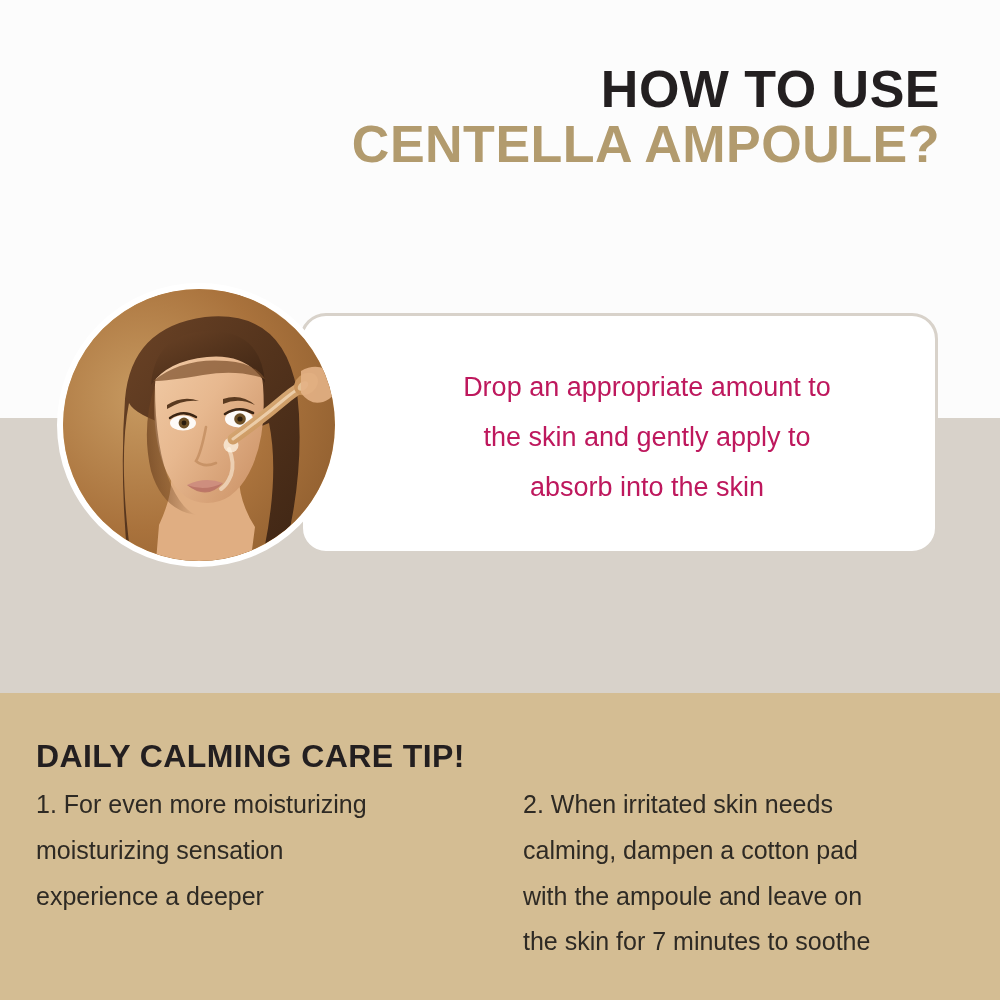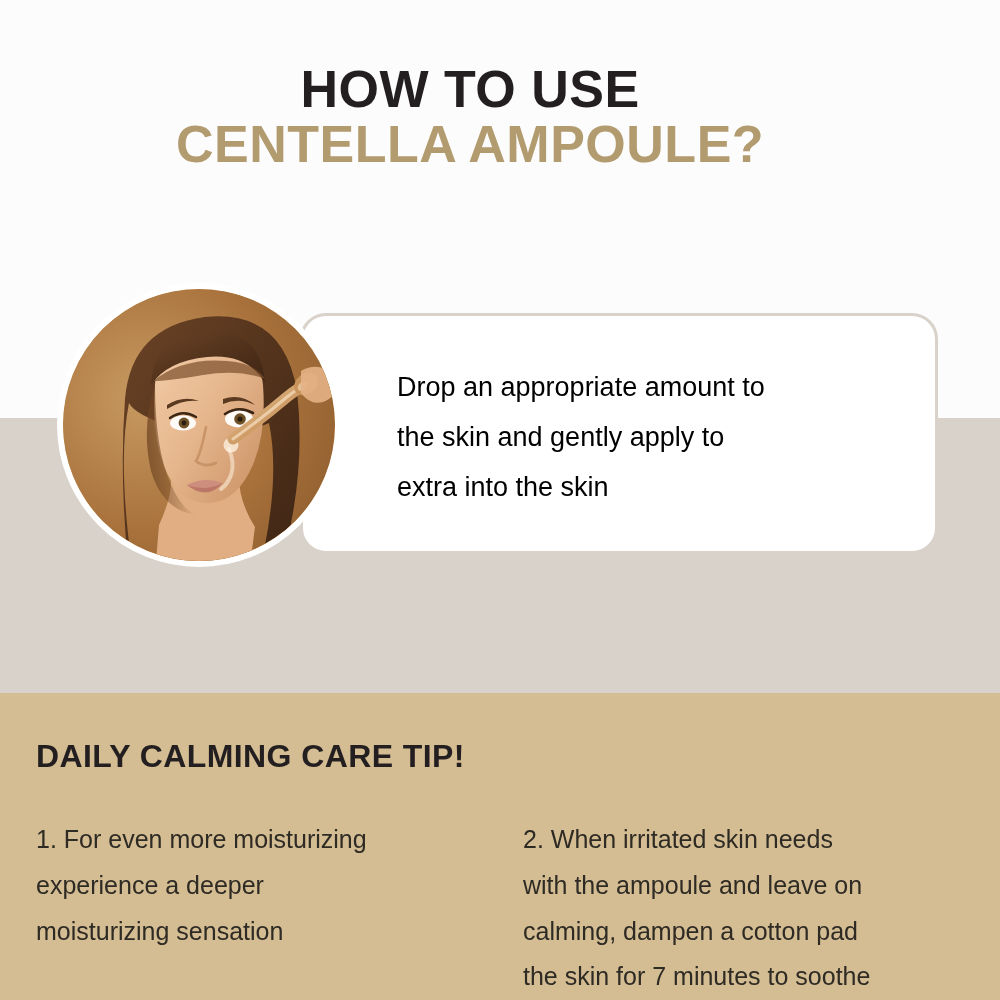--- a/index.html
+++ b/index.html
@@ -19,21 +19,21 @@
     background:#D8D2CA;
   }
   .band-tan {
     position:absolute; left:0; top:693px; width:1000px; height:307px;
     background:#D4BD93;
   }
 
   
   .title-block {
     position:absolute; left:0; top:62px; width:940px;
-    text-align:center;
+    text-align:right;
   }
   .title-line1 {
     font-size:52px; font-weight:700; letter-spacing:0.5px;
     color:#231F20; line-height:1.06;
     font-family:"Liberation Sans", sans-serif;
   }
   .title-line2 {
     font-size:52px; font-weight:700; letter-spacing:0.5px;
     color:#B29B6E; line-height:1.06;
     font-family:"Liberation Sans", sans-serif;
@@ -42,23 +42,24 @@
   
   .card {
     position:absolute; left:300px; top:313px;
     width:638px; height:241px;
     background:#FFFFFF;
     border:3px solid #D8D2CA;
     border-radius:26px;
   }
   .card-text {
     position:absolute; left:94px; top:46px; width:500px;
-    font-size:27px; line-height:1.86; color:#000000;
+    font-size:27px; line-height:1.86; color:#be185d;
     font-family:"Liberation Sans", sans-serif;
     font-weight:400;
+    text-align:center;
   }
   .card-text .ln { display:block; white-space:nowrap; }
 
   
   .photo-circle {
     position:absolute; left:57px; top:283px;
     width:284px; height:284px;
     border-radius:50%;
     border:6px solid #FFFFFF;
     overflow:hidden;
@@ -67,21 +68,21 @@
   .photo-inner { position:absolute; inset:0; overflow:hidden; border-radius:50%; }
 
   
   .tip-heading {
     position:absolute; left:36px; top:738px;
     font-size:32px; font-weight:700; letter-spacing:0.4px;
     color:#231F20;
     font-family:"Liberation Sans", sans-serif;
   }
   .tip-cols {
-    position:absolute; left:36px; top:817px;
+    position:absolute; left:36px; top:782px;
     width:940px; display:flex; gap:34px;
   }
   .tip-col { width:456px; }
   .tip-col p {
     font-size:25px; line-height:1.83; color:#2E2A24;
     font-family:"Liberation Sans", sans-serif;
   }
   .tip-col .ln { display:block; white-space:nowrap; }
 </style>
 </head>
@@ -94,21 +95,21 @@
 
   <div class="title-block">
     <div class="title-line1">HOW TO USE</div>
     <div class="title-line2">CENTELLA AMPOULE?</div>
   </div>
 
   <div class="card">
     <div class="card-text">
       <span class="ln">Drop an appropriate amount to</span>
       <span class="ln">the skin and gently apply to</span>
-      <span class="ln">extra into the skin</span>
+      <span class="ln">absorb into the skin</span>
     </div>
   </div>
 
   <div class="photo-circle">
     <div class="photo-inner">
       <svg viewBox="0 0 284 284" width="284" height="284" preserveAspectRatio="xMidYMid slice">
         <defs>
           <radialGradient id="bgGrad" cx="28%" cy="38%" r="85%">
             <stop offset="0%" stop-color="#C79A61"></stop>
             <stop offset="55%" stop-color="#A9723C"></stop>
@@ -177,27 +178,27 @@
       </svg>
     </div>
   </div>
 
   <div class="tip-heading">DAILY CALMING CARE TIP!</div>
 
   <div class="tip-cols">
     <div class="tip-col">
       <p>
         <span class="ln">1. For even more moisturizing</span>
+        <span class="ln">moisturizing sensation</span>
         <span class="ln">experience a deeper</span>
-        <span class="ln">moisturizing sensation</span>
       </p>
     </div>
     <div class="tip-col">
       <p>
         <span class="ln">2. When irritated skin needs</span>
+        <span class="ln">calming, dampen a cotton pad</span>
         <span class="ln">with the ampoule and leave on</span>
-        <span class="ln">calming, dampen a cotton pad</span>
         <span class="ln">the skin for 7 minutes to soothe</span>
       </p>
     </div>
   </div>
 
 </div>
 
 </body></html>

